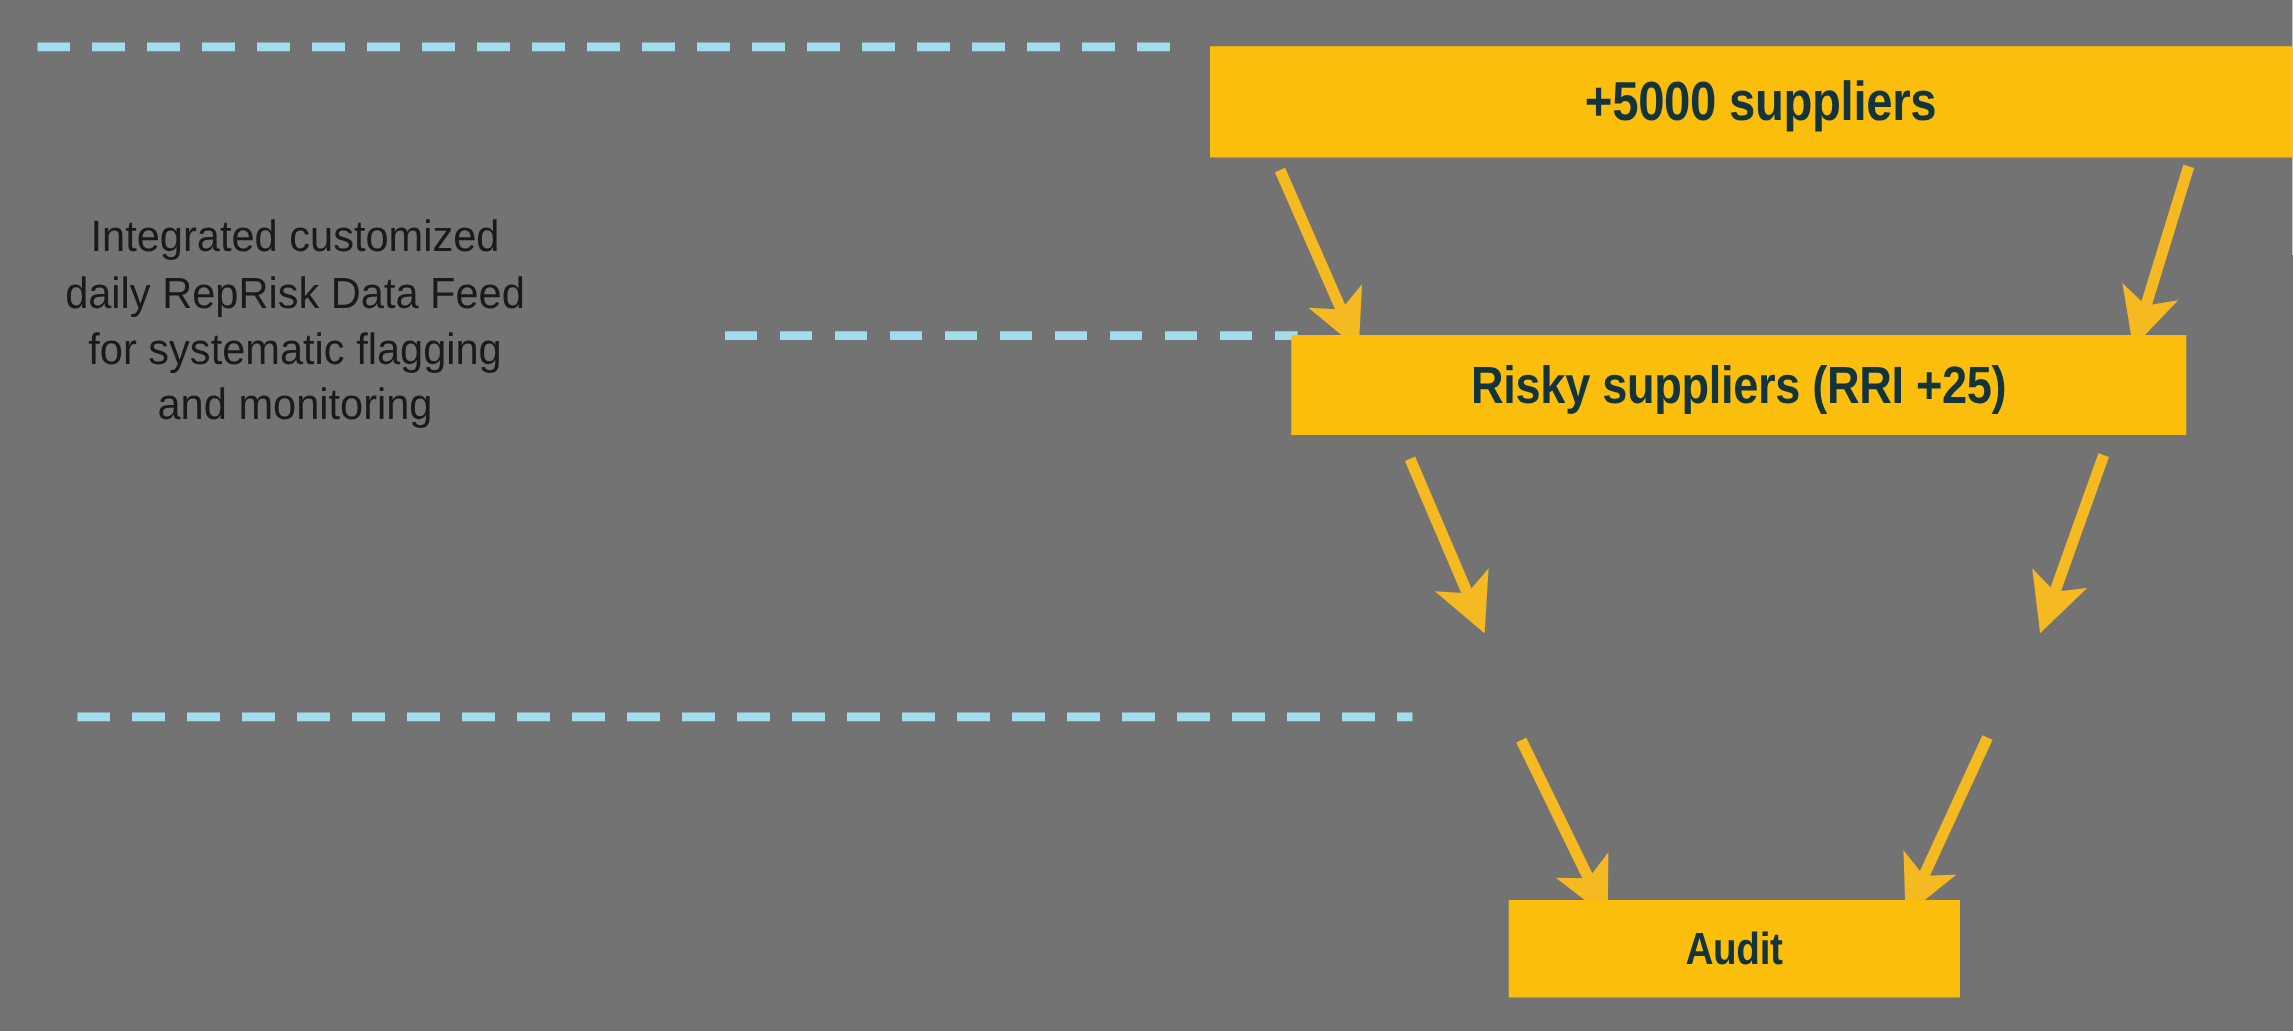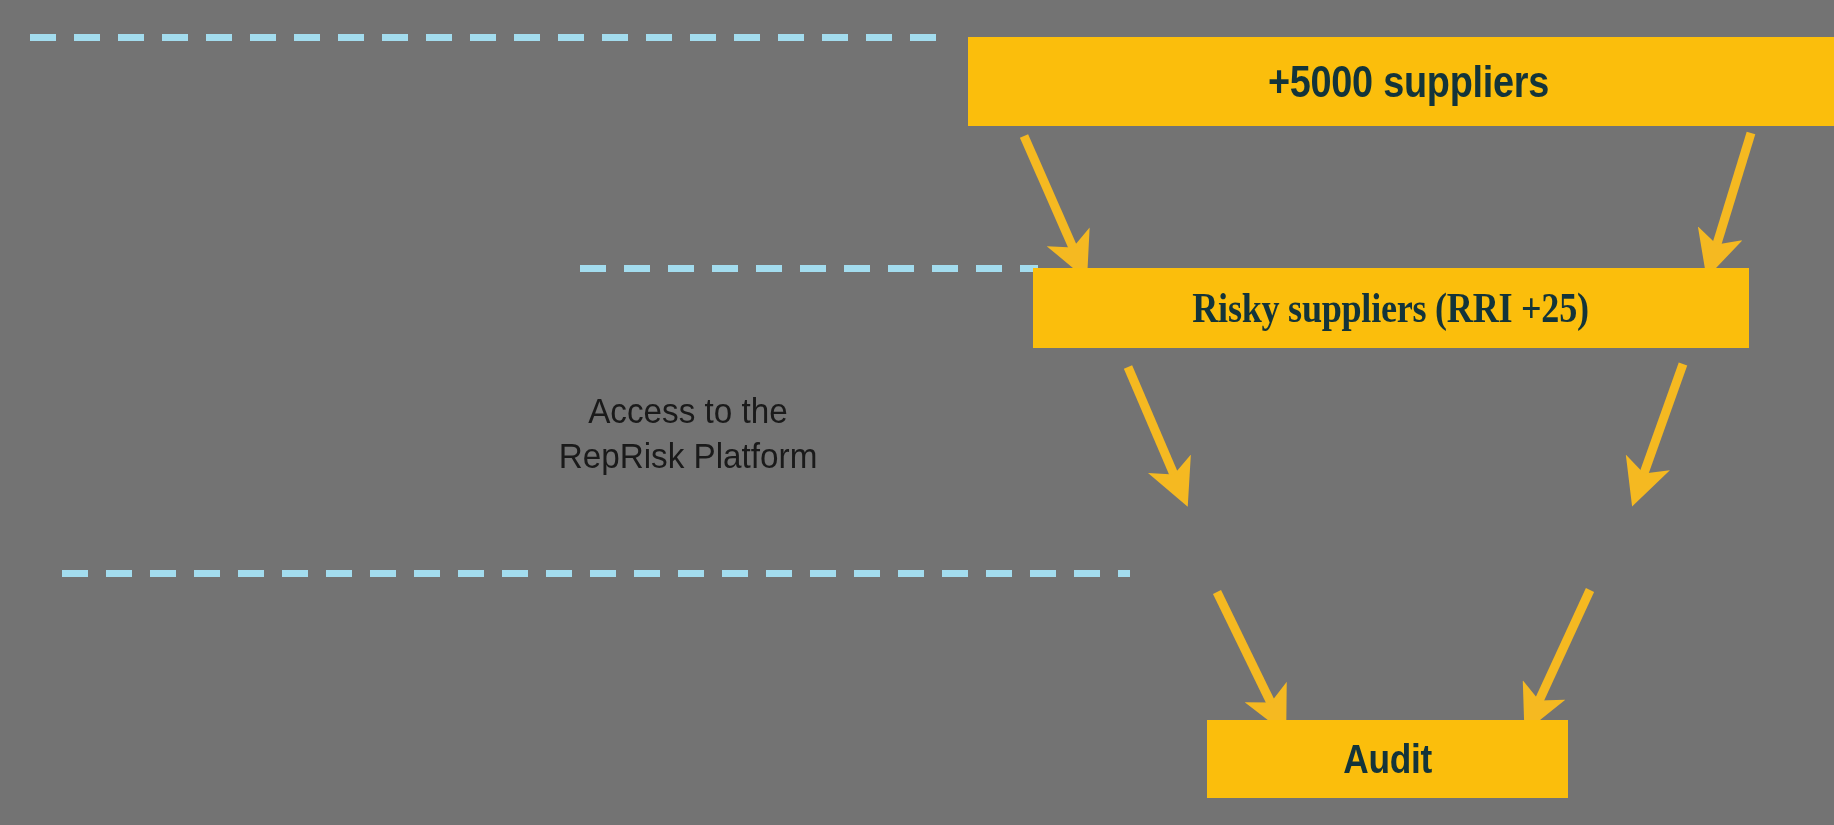--- a/index.html
+++ b/index.html
@@ -39,35 +39,34 @@
     width: 880px;
     height: 89px;
     font-size: 44px;
   }
   #box-risky {
     left: 1033px;
     top: 268px;
     width: 716px;
     height: 80px;
     font-size: 42px;
-    font-family: Liberation Serif, serif;
   }
   #box-engagement {
     left: 1122px;
     top: 493px;
     width: 550px;
     height: 81px;
     font-size: 42px;
   }
   #box-audit {
     left: 1207px;
     top: 720px;
     width: 361px;
     height: 78px;
-    font-size: 41px;
+    font-size: 36px;
   }
 
   .dashline {
     position: absolute;
     height: 7px;
     background-image: repeating-linear-gradient(
       to right,
       #A3DCEE 0px,
       #A3DCEE 26px,
       rgba(255,255,255,0) 26px,
@@ -153,19 +152,21 @@
 
   <div class="funnel-box" id="box-risky">
     <span class="label">Risky suppliers (RRI +25)</span>
   </div>
 
 
   <div class="funnel-box" id="box-audit">
     <span class="label">Audit</span>
   </div>
 
+  <div class="annotation" id="annot-feed">
+    <span class="line">Integrated customized</span>
+    <span class="line">daily RepRisk Data Feed</span>
+    <span class="line">for systematic flagging</span>
+    <span class="line">and monitoring</span>
+  </div>
 
-  <div class="annotation" id="annot-platform">
-    <span class="line">Access to the</span>
-    <span class="line">RepRisk Platform</span>
-  </div>
 
 </div>
 
 </body></html>

